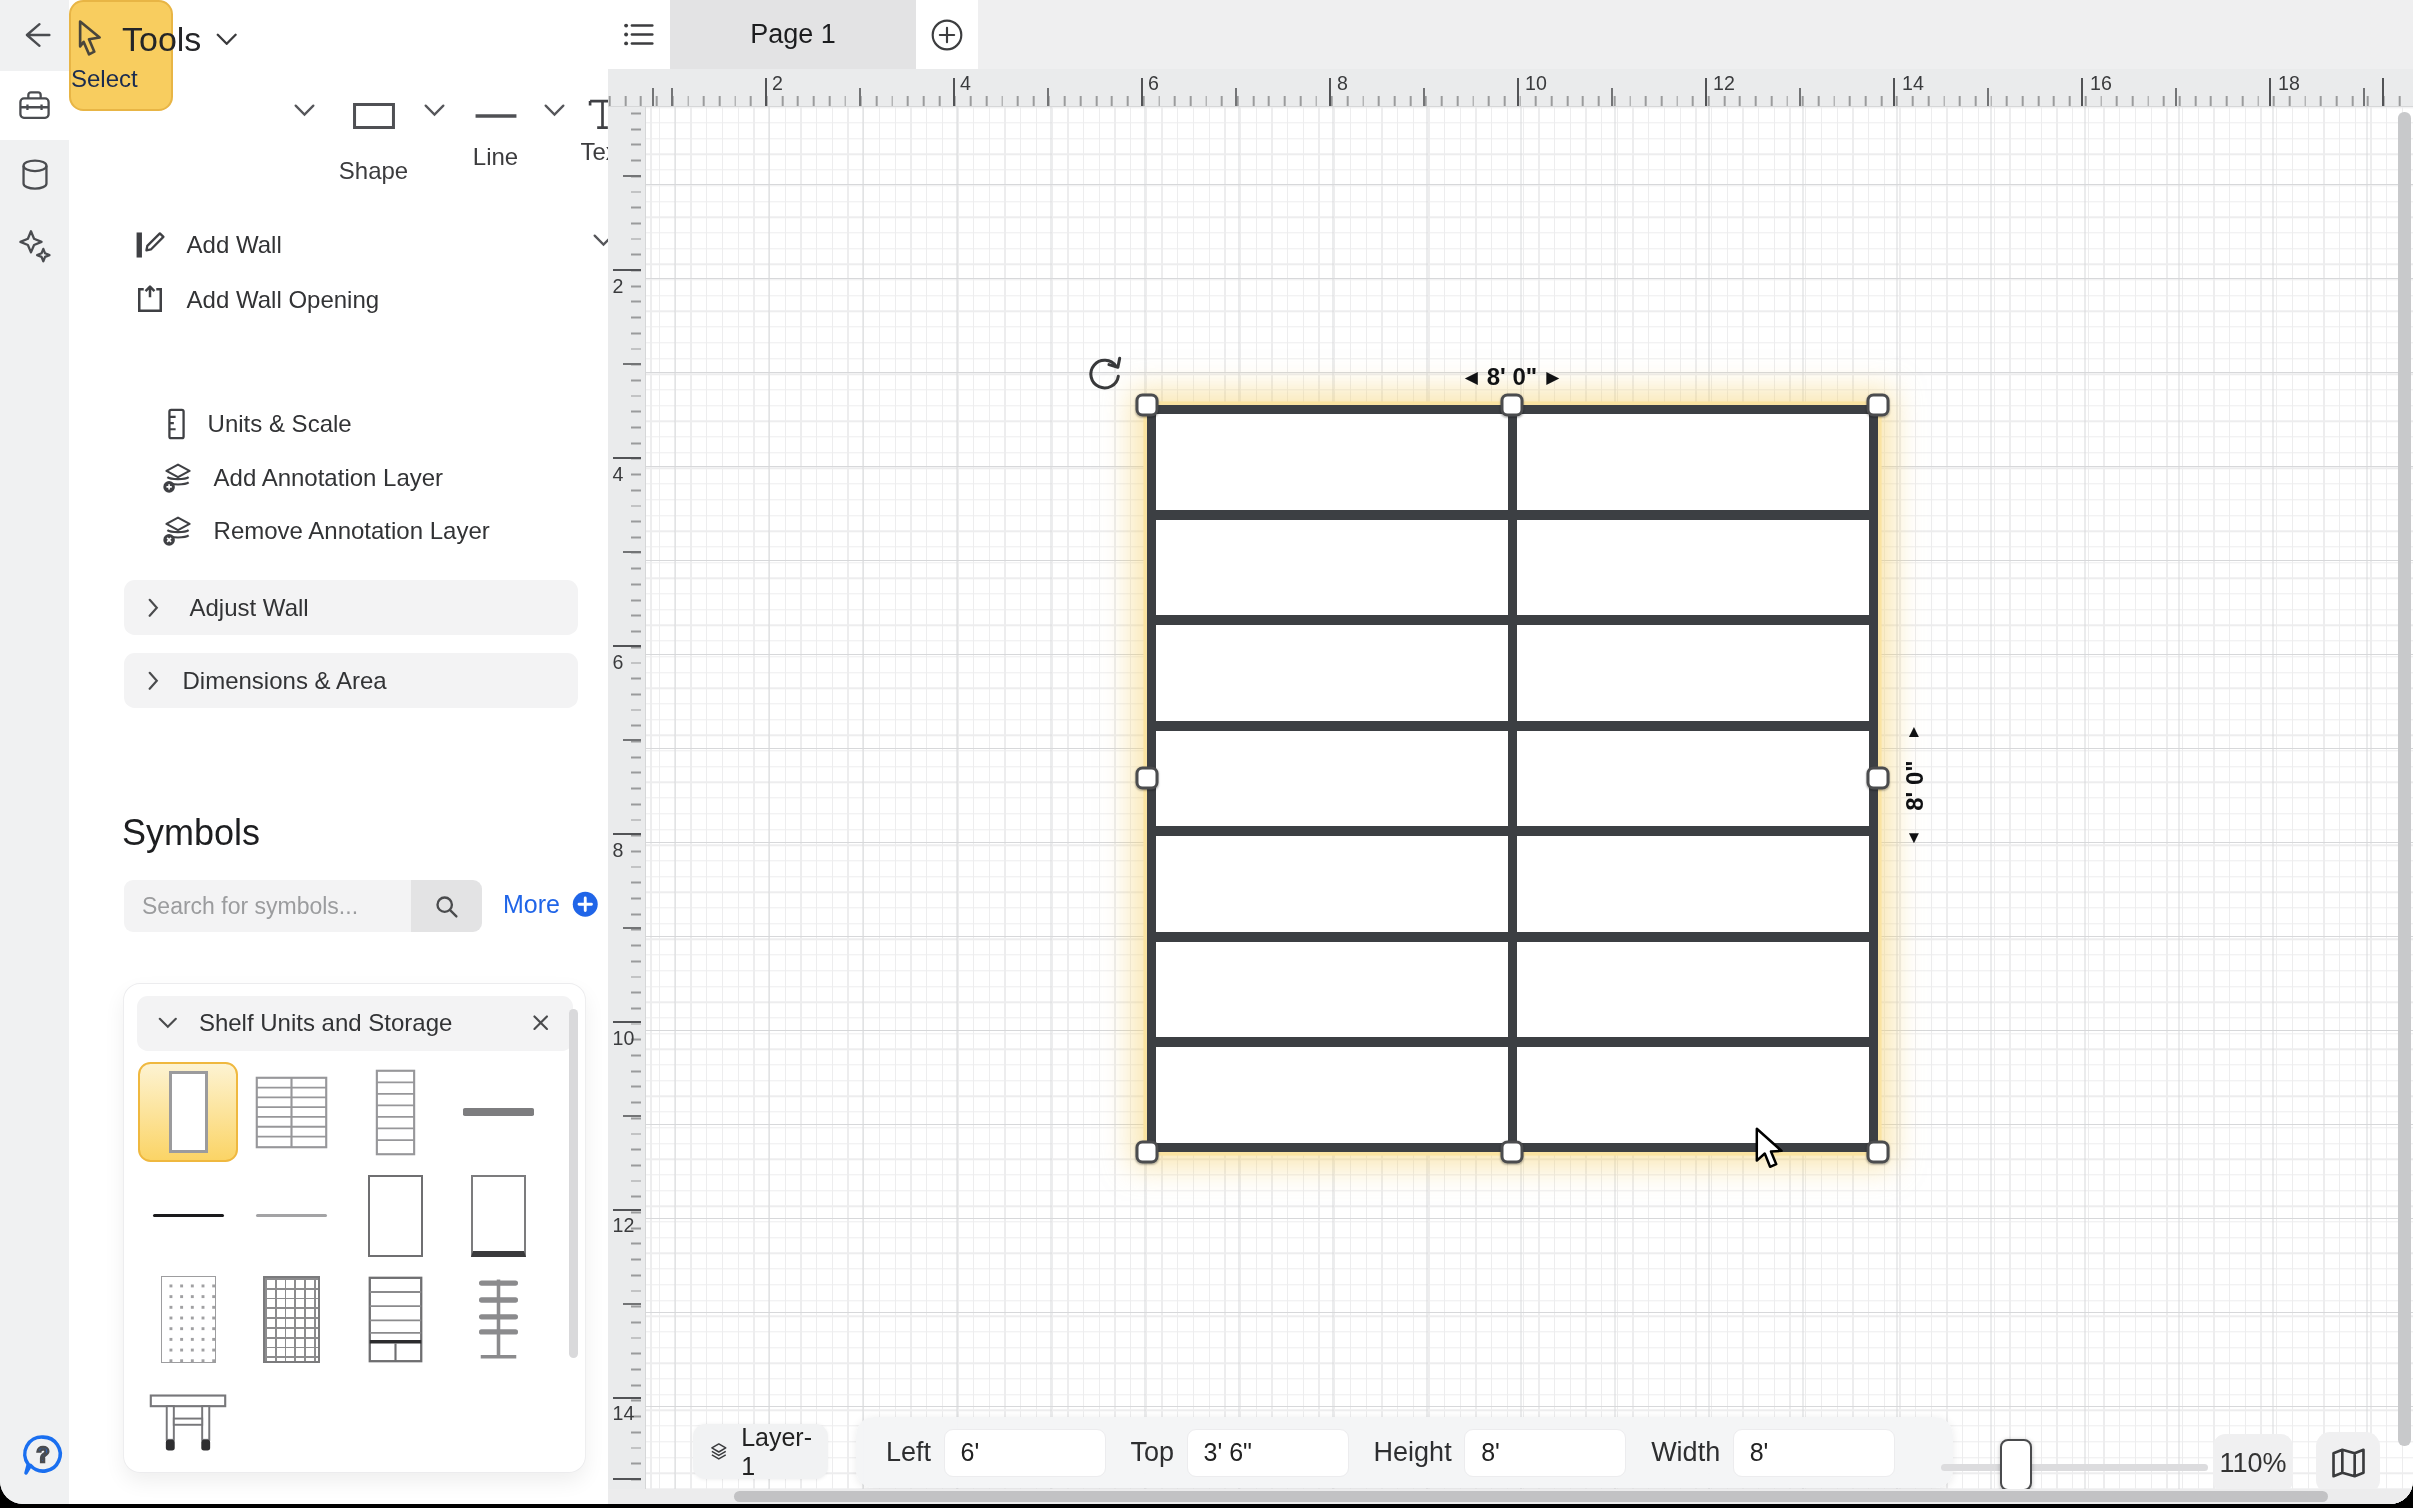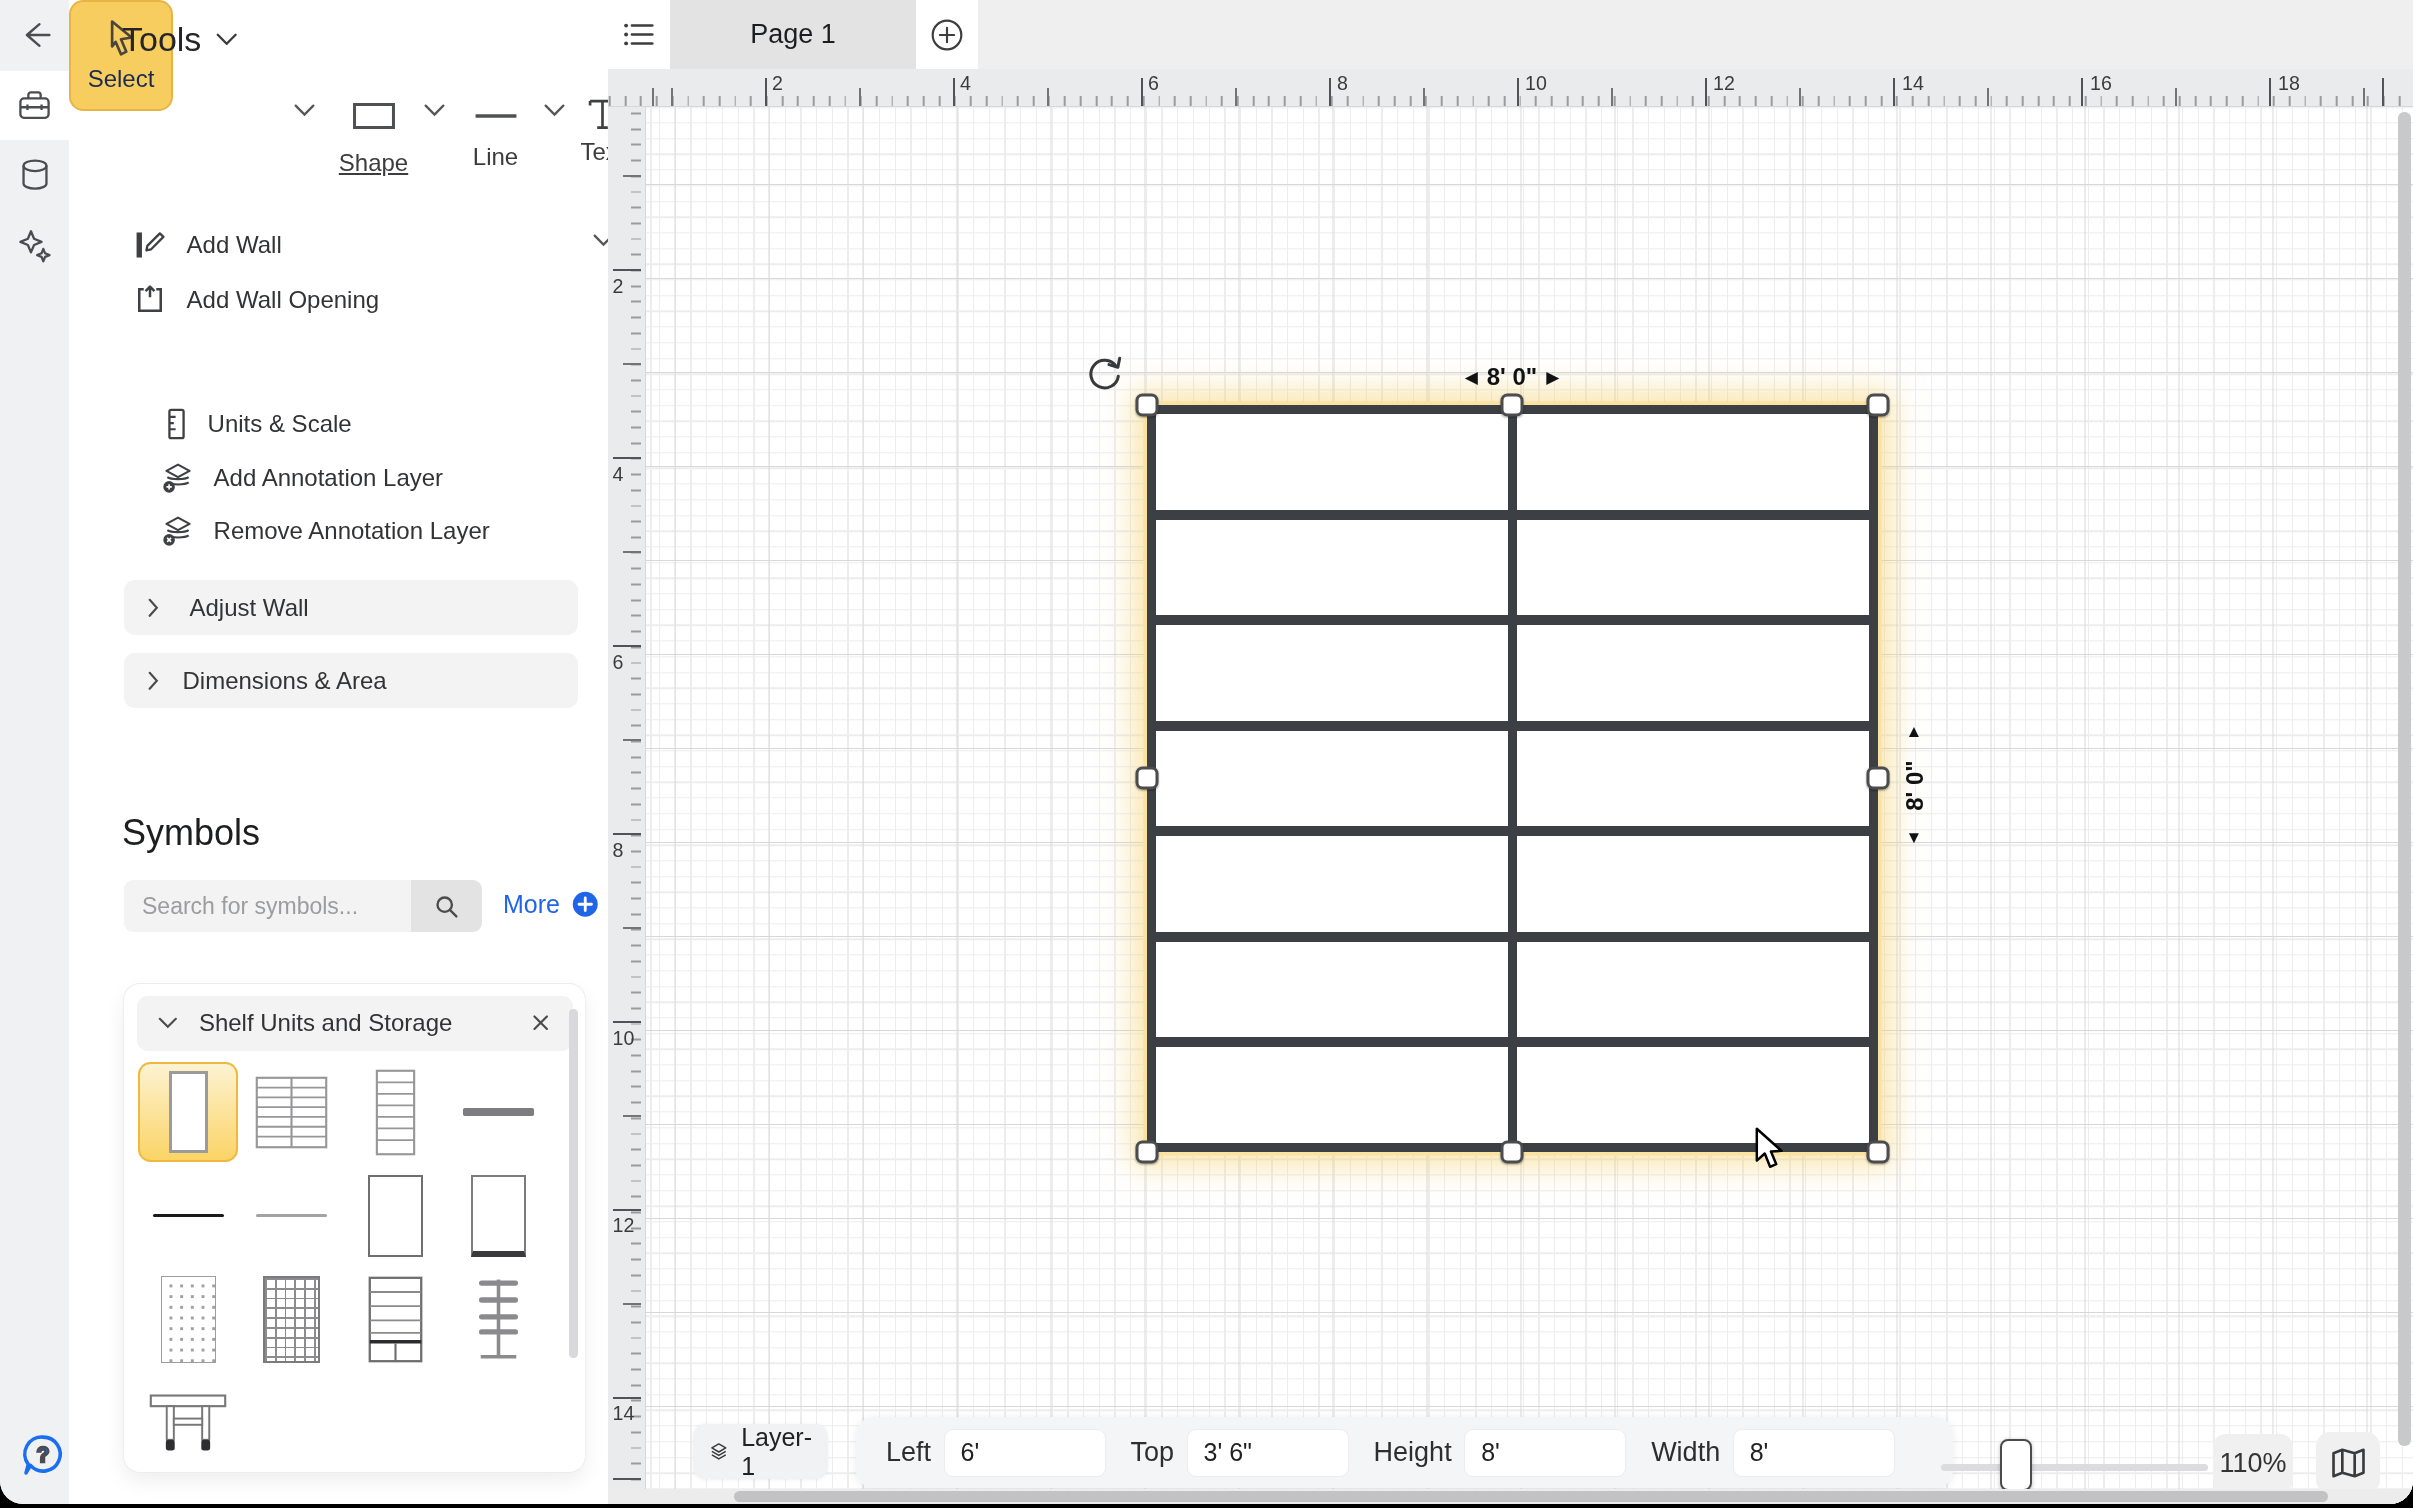--- a/index.html
+++ b/index.html
@@ -12,21 +12,21 @@
   .rail{position:absolute;top:0;left:0;width:69px;height:1504px;background:#f0f1f2;}
   .rail-item{position:absolute;left:0;width:69px;height:69px;display:flex;align-items:center;justify-content:center;cursor:pointer;}
   .rail-item.active{background:#fff;}
   .rail svg{stroke:#4a4c50;fill:none;stroke-width:2.6;}
 
   
   .panel{position:absolute;top:0;left:69px;width:539px;height:1504px;background:#fff;border-right:0.9px solid #e3e4e5;}
   .panel-title{position:absolute;left:53px;top:19.6px;font-size:34px;font-weight:500;color:#242528;display:flex;align-items:center;gap:14.2px;}
   .tool-btn{position:absolute;display:flex;flex-direction:column;align-items:center;cursor:pointer;}
   .select-btn{left:55px;top:87px;width:100px;height:107px;background:#f8cd5f;border:2.2px solid #e8b545;border-radius:14.2px;
-    display:flex;flex-direction:column;align-items:center;justify-content:center;gap:7.1px;}
+    display:flex;flex-direction:column;justify-content:center;gap:7.1px;}
   .select-btn .lbl{font-size:24px;color:#1a2b50;font-weight:500;}
   .tool-lbl{font-size:24px;color:#3c3c3e;}
   .pill{position:absolute;left:55px;width:454px;height:55px;background:#f3f3f4;border-radius:10.7px;
     display:flex;align-items:center;gap:23px;padding-left:23px;box-sizing:border-box;font-size:24px;color:#323335;cursor:pointer;}
   .row-item{position:absolute;display:flex;align-items:center;gap:19.6px;font-size:24px;color:#323335;cursor:pointer;}
   .sub-item{position:absolute;display:flex;align-items:center;gap:19.6px;font-size:24px;color:#323335;cursor:pointer;}
   .sym-head{position:absolute;left:53px;top:812px;font-size:36px;font-weight:500;color:#1d1e20;}
   .search-wrap{position:absolute;left:55px;top:880px;height:52px;display:flex;}
   .search-input{width:287px;height:52px;border:none;outline:none;background:#f3f3f4;border-radius:9px 0 0 9px;
     font-size:23px;color:#333;padding:0 18px;box-sizing:border-box;font-family:inherit;}
@@ -178,21 +178,21 @@
       <span class="lbl">Select</span>
     </div>
     <svg class="abs" style="left:224px;top:103px;" width="23" height="14.2" viewBox="0 0 26 16">
       <path d="M3 3 L13 13 L23 3" stroke="#55565a" stroke-width="2.6" fill="none" stroke-linecap="round"></path>
       </svg>
 
     <div class="tool-btn" style="left:260px;top:100px;width:89px;">
       <svg width="46" height="32" viewBox="0 0 52 36">
         <rect x="4" y="5" width="44" height="26" fill="none" stroke="#4f5054" stroke-width="3.4"></rect>
       </svg>
-      <span class="tool-lbl" style="margin-top:17px;text-decoration:underline;">Shape</span>
+      <span class="tool-lbl" style="margin-top:25px;">Shape</span>
     </div>
     <svg class="abs" style="left:354px;top:103px;" width="23" height="14.2" viewBox="0 0 26 16">
       <path d="M3 3 L13 13 L23 3" stroke="#55565a" stroke-width="2.6" fill="none" stroke-linecap="round"></path>
       </svg>
 
     <div class="tool-btn" style="left:383px;top:100px;width:87px;">
       <svg width="50" height="32" viewBox="0 0 56 36">
         <line x1="5" y1="18" x2="51" y2="18" stroke="#4f5054" stroke-width="4"></line>
       </svg>
       <span class="tool-lbl" style="margin-top:10.7px;">Line</span>

